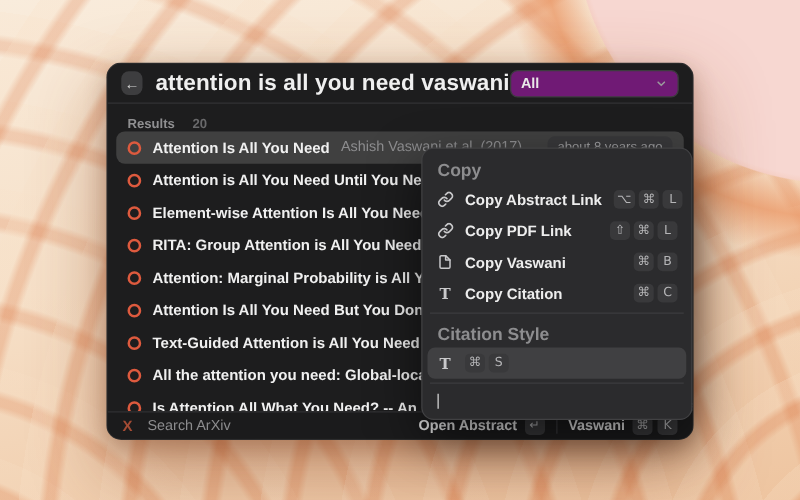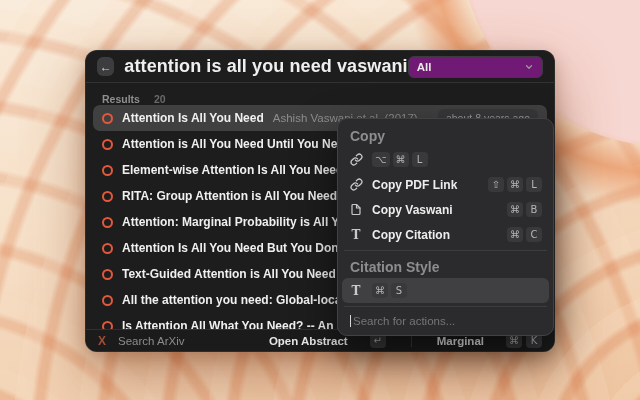--- a/index.html
+++ b/index.html
@@ -42,21 +42,21 @@
   .ring { width:11px; height:11px; flex:0 0 11px; border-radius:50%; border:2px solid #dd5a3e; }
   .rtitle { font-size:12px; font-weight:600; color:#f0f0f0; white-space:nowrap; }
   .rsub { font-size:11.5px; color:#8d8d8f; white-space:nowrap; }
   .spacer { flex:1; }
   .badge { font-size:10.5px; color:#9a9a9c; background:#38383a; border-radius:6px; padding:3px 8px; white-space:nowrap; }
 
   .statusbar { flex:0 0 22px; height:22px; background:#1b1b1c; border-top:1px solid #303032;
     display:flex; align-items:center; padding:0 12px; position:relative; z-index:5; }
   .xlogo { font-size:12px; font-weight:600; color:#a34b34; }
   .appname { margin-left:12px; font-size:11.5px; color:#8c8c8e; }
-  .sb-right { margin-left:auto; display:flex; align-items:center; gap:22px; }
+  .sb-right { margin-left:auto; display:flex; align-items:center; gap:6px; }
   .sb-action { font-size:11.5px; font-weight:700; color:#e6e6e6; }
   .key { min-width:16px; height:15px; padding:0 3px; background:#39393b; border-radius:4px;
     display:flex; align-items:center; justify-content:center;
     font-size:10px; color:#b5b5b7; font-family:"DejaVu Sans",sans-serif; }
   .sb-div { width:1px; height:12px; background:#3a3a3c; margin:0 3px; }
 
   
   .menu { position:absolute; left:337px; top:118px; width:217px; z-index:10;
     background:#2b2b2d; border:1px solid #414143; border-radius:10px;
     box-shadow:0 16px 40px rgba(0,0,0,.55); padding:4px 4px 3px; }
@@ -151,40 +151,41 @@
         </div>
       </div>
 
     <div class="statusbar">
       <span class="xlogo">X</span>
       <span class="appname">Search ArXiv</span>
       <div class="sb-right">
         <span class="sb-action">Open Abstract</span>
         <span class="key">↵</span>
         <span class="sb-div"></span>
-        <span class="sb-action">Marginal</span>
+        <span class="sb-action">Vaswani</span>
         <span class="sb-keys" style="display:flex;gap:4px;">
             <span class="key">⌘</span>
             <span class="key">K</span>
           </span>
       </div>
     </div>
 
   </div>
 
   <div class="menu">
     <div>
         <div class="m-label">Copy</div>
         <div class="m-item">
           <span class="m-ico">
             <svg width="13" height="13" viewBox="0 0 24 24" fill="none" stroke="currentColor" stroke-width="2.4" stroke-linecap="round" stroke-linejoin="round">
               <path d="M10 13a5 5 0 0 0 7.54.54l3-3a5 5 0 0 0-7.07-7.07l-1.72 1.71"></path>
               <path d="M14 11a5 5 0 0 0-7.54-.54l-3 3a5 5 0 0 0 7.07 7.07l1.71-1.71"></path>
             </svg>
           </span>
+          <span class="m-text">Copy Abstract Link</span>
           <span class="m-keys">
             <span class="key">⌥</span>
             <span class="key">⌘</span>
             <span class="key">L</span>
           </span>
         </div>
         <div class="m-item">
           <span class="m-ico">
             <svg width="13" height="13" viewBox="0 0 24 24" fill="none" stroke="currentColor" stroke-width="2.4" stroke-linecap="round" stroke-linejoin="round">
               <path d="M10 13a5 5 0 0 0 7.54.54l3-3a5 5 0 0 0-7.07-7.07l-1.72 1.71"></path>
@@ -229,17 +230,16 @@
           </span>
           <span class="m-keys">
             <span class="key">⌘</span>
             <span class="key">S</span>
           </span>
         </div>
       </div>
     <div class="m-sep"></div>
     <div class="m-search">
       <span class="caret"></span>
-      <span class="ph">Search for actions...</span>
     </div>
   </div>
 
 </div>
 
 </body></html>

